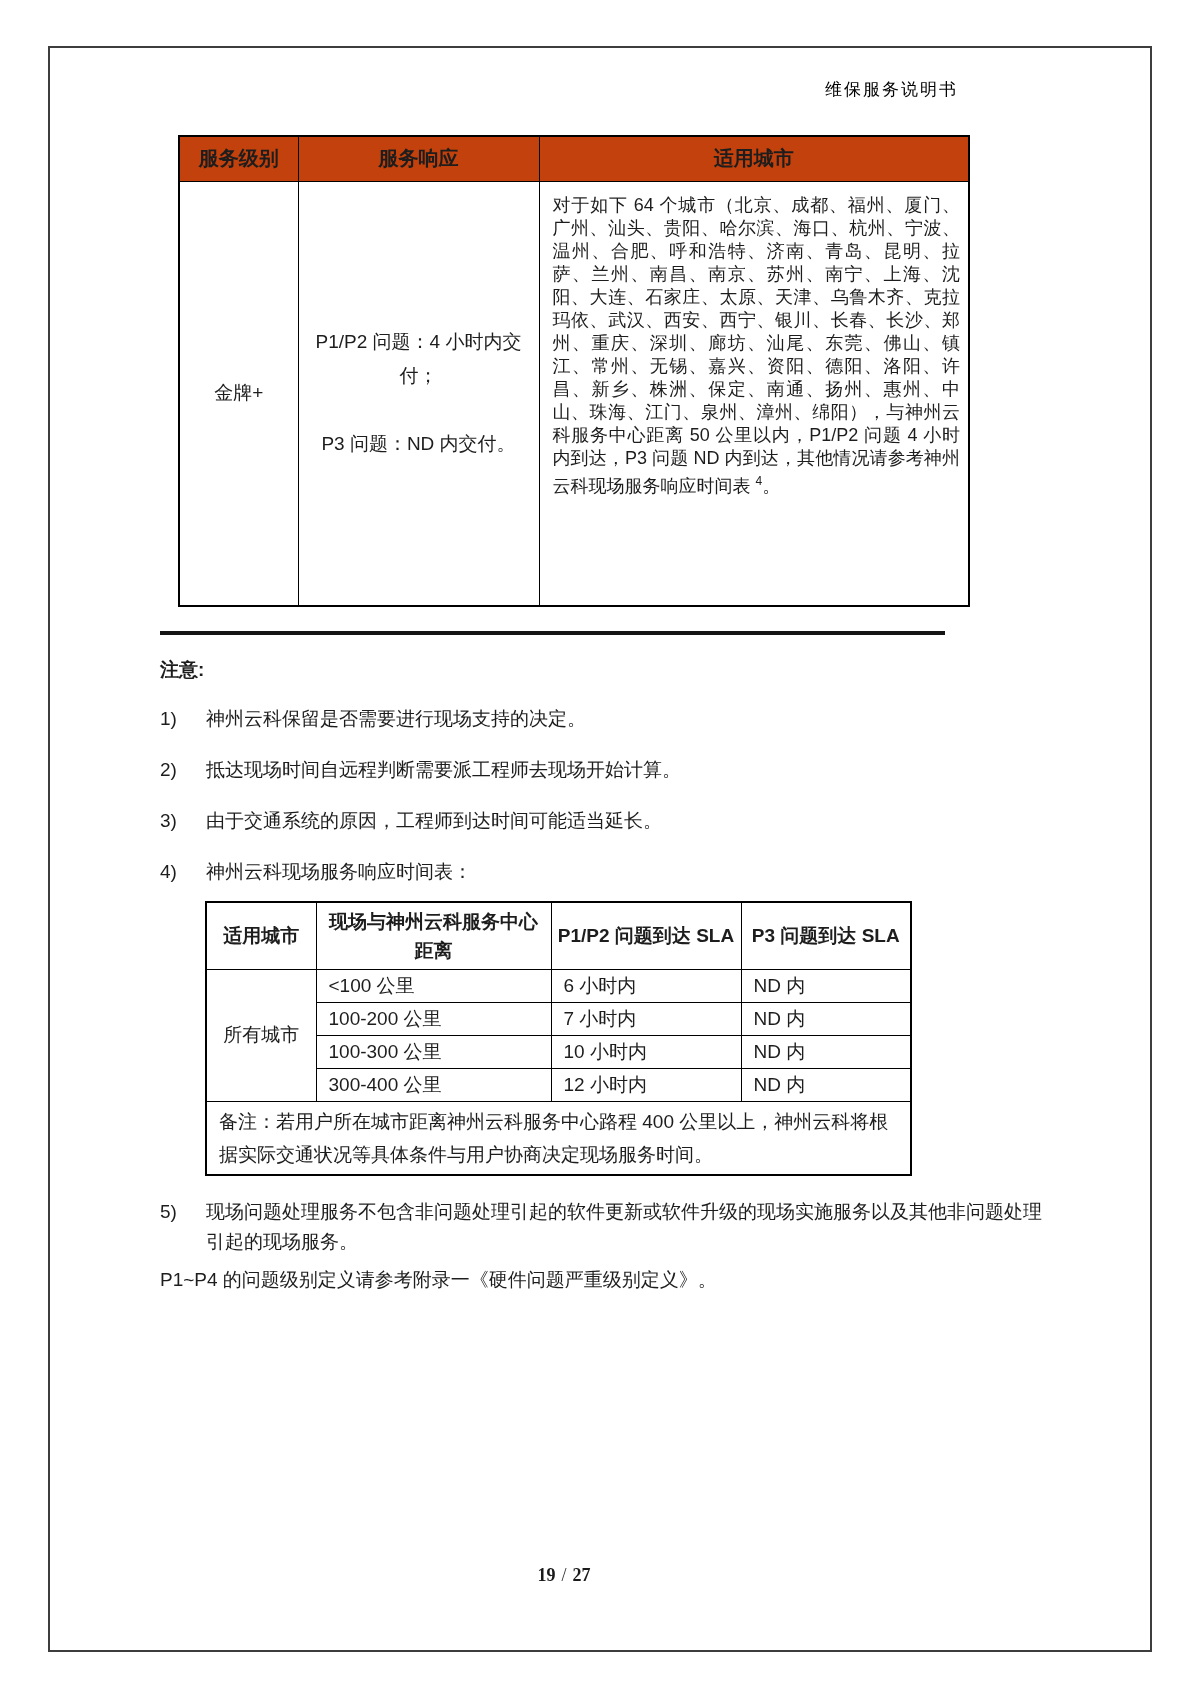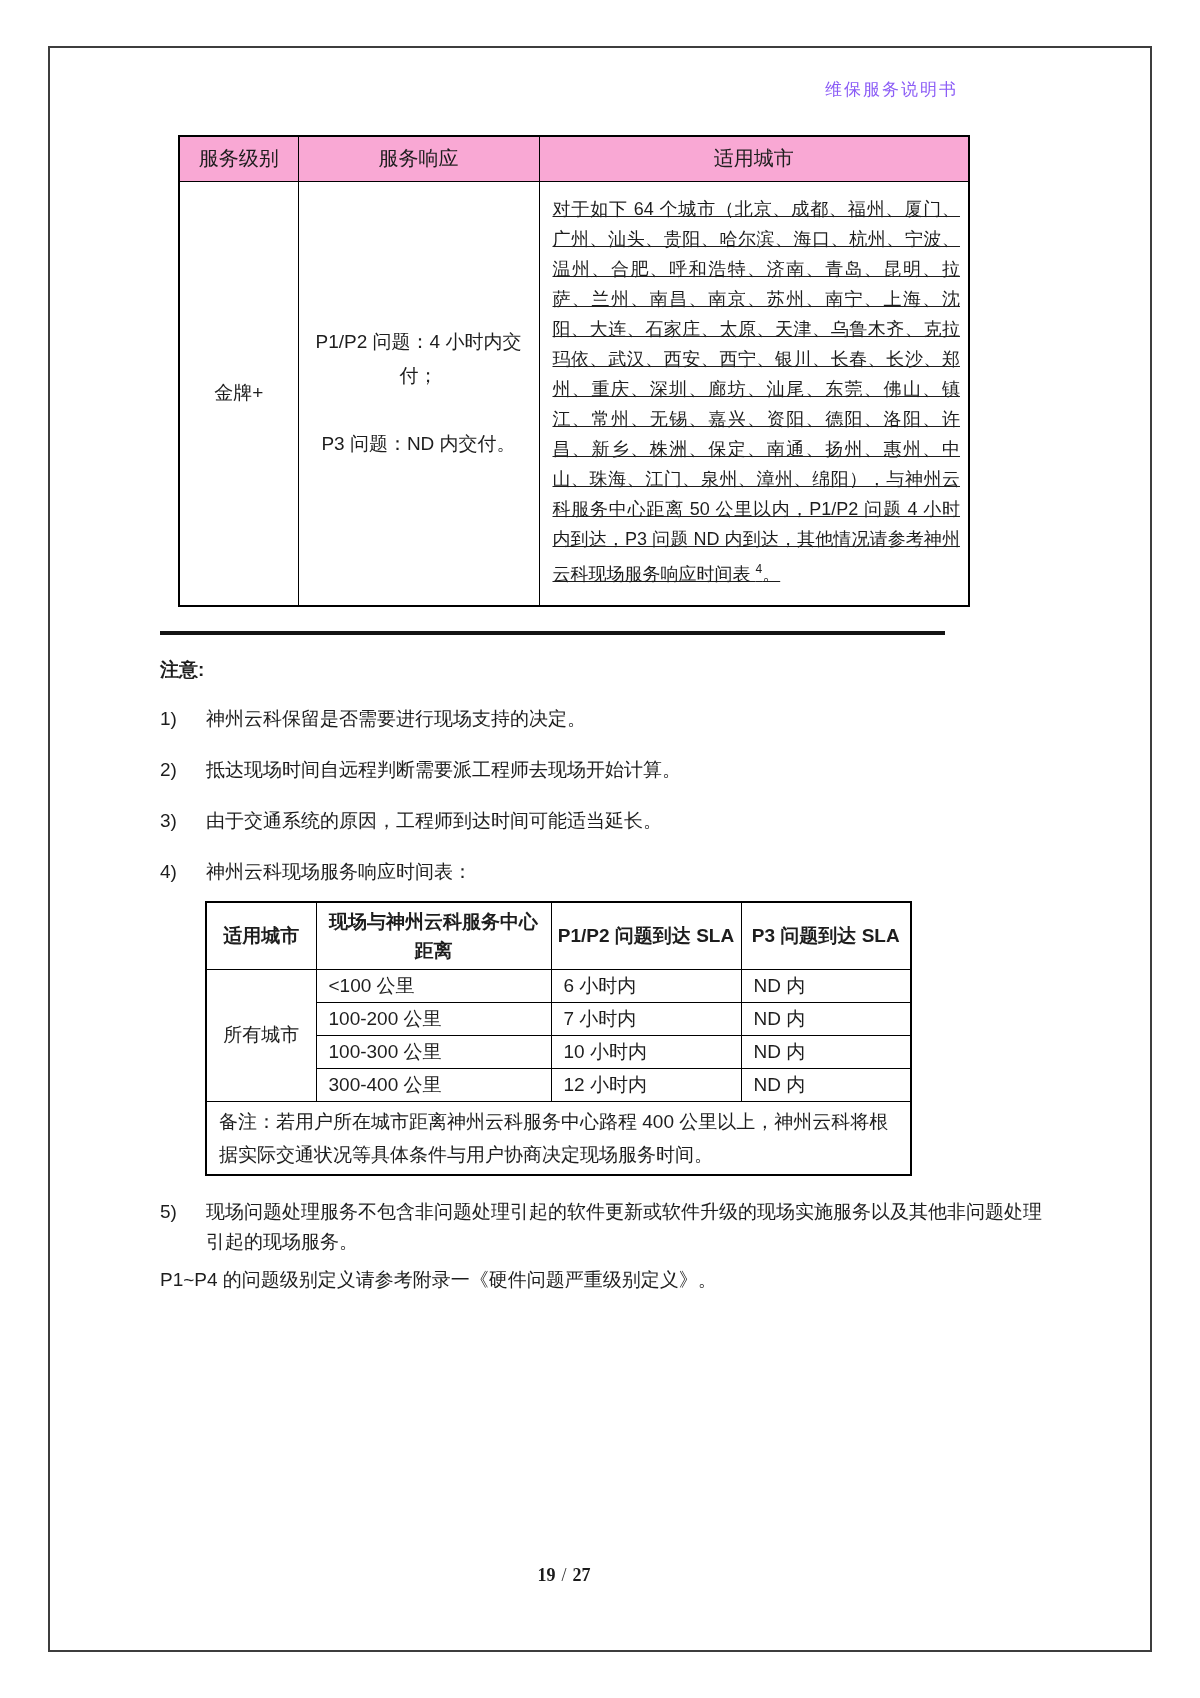--- a/index.html
+++ b/index.html
@@ -24,35 +24,35 @@
     position: absolute;
     left: 160px; top: 0;
     width: 808px;
   }
   .doc-header {
     margin-top: 78px;
     text-align: right;
     padding-right: 10px;
     font-family: "Liberation Serif", serif;
     font-size: 17px;
-    color: #8b5cf6;
+    color: #000000;
     letter-spacing: 2px;
   }
   
   table.t1 {
     border-collapse: collapse;
     table-layout: fixed;
     margin: 34px 0 0 18px;
     width: 790px;
     border: 2px solid #000;
   }
   table.t1 th, table.t1 td { border: 1.5px solid #000; }
   table.t1 th {
-    background: #f9a8d4;
-    font-weight: normal;
+    background: #c2410c;
+    font-weight: bold;
     font-size: 20px;
     height: 45px;
     text-align: center;
   }
   .t1-col-level { width: 119px; }
   .t1-col-resp  { width: 241px; }
   .t1-col-city  { width: 430px; }
   td.level-cell {
     text-align: center;
     vertical-align: middle;
@@ -62,26 +62,25 @@
     text-align: center;
     vertical-align: middle;
     font-size: 19px;
     line-height: 34px;
     padding: 8px 12px;
   }
   td.resp-cell p + p { margin-top: 34px; text-align: center; }
   td.cities-cell {
     vertical-align: top;
     font-size: 18px;
-    line-height: 30px;
+    line-height: 23px;
     padding: 12px 8px 10px 13px;
     text-align: justify;
     text-justify: inter-ideograph;
     height: 425px;
-    text-decoration: underline;
   }
   td.cities-cell sup { font-size: 12px; }
   
   .divider {
     margin-top: 24px;
     width: 785px;
     height: 3.5px;
     background: #141414;
   }
   

